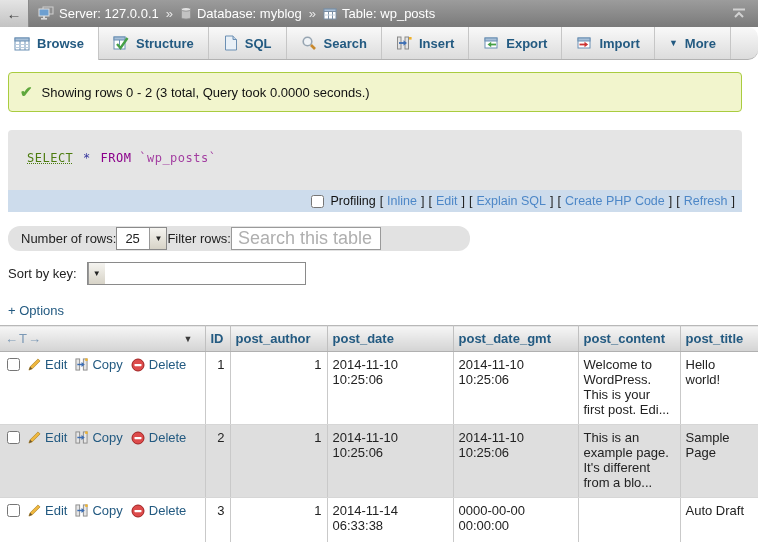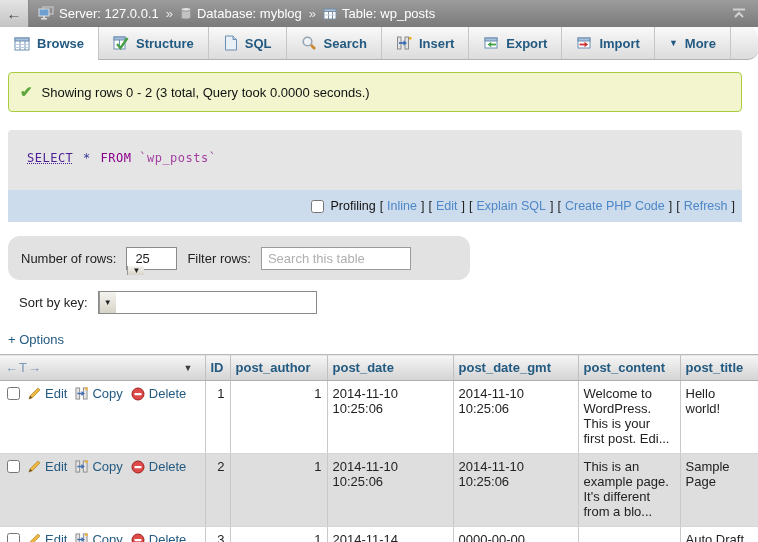--- a/index.html
+++ b/index.html
@@ -30,44 +30,44 @@
 
   
   .msg { margin:12px 16px 0 8px; background:#f2f5cd; border:1px solid #a9cc3f; border-radius:4px;
          height:40px; display:flex; align-items:center; gap:9px; padding-left:11px; color:#111; }
   .check-icon { color:#5fa73c; font-weight:bold; font-size:15px; }
 
   
   .querybox { margin:18px 16px 0 8px; }
   .query-sql { background:#e5e5e5; border-radius:4px 4px 0 0; height:60px; padding:21px 0 0 19px;
                font-family:"DejaVu Sans Mono",monospace; font-size:12px; letter-spacing:0.5px; }
-  .kw-select { color:#4c1d95; text-decoration:underline dotted; cursor:help; }
+  .kw-select { color:#4d7c0f; text-decoration:underline dotted; cursor:help; }
   .sql-star { color:#35359c; margin:0 2px; }
   .kw-from { color:#8b008b; }
   .sql-quoted { color:#a33ea1; }
-  .query-toolbar { background:#cddcec; height:32px; display:flex; justify-content:flex-end;
+  .query-toolbar { background:#cddcec; height:22px; display:flex; justify-content:flex-end;
                    align-items:center; gap:4px; font-size:12.5px; padding-right:7px; color:#111; }
   .query-toolbar input { margin-right:2px; }
   .qt-link { color:#4d87c7; cursor:pointer; text-decoration:none; }
   .qt-br { color:#222; }
 
   
-  .controls-bar { margin:14px 0 0 8px; width:462px; height:44px; background:#e2e2e2; border-radius:12px;
-                  display:flex; align-items:center; gap:10px; padding-left:13px; }
+  .controls-bar { margin:14px 0 0 8px; width:462px; height:25px; background:#e2e2e2; border-radius:12px;
+                  display:flex; align-items:center; padding-left:13px; }
   .sel { display:inline-flex; align-items:stretch; border:1px solid #8a8a8a; background:#fff;
          height:23px; cursor:pointer; }
   .sel-val { padding:3px 6px 0 8px; flex:1 1 auto; white-space:nowrap; }
   .sel-btn { width:17px; background:linear-gradient(#f5f4f0,#d7d3c7); border-left:1px solid #999;
              display:flex; align-items:center; justify-content:center; font-size:8px; color:#222; }
-  .sel-pagesize { width:51px;flex-direction:column; }
+  .sel-pagesize { width:51px; }
   .sel-sort { width:219px; }
-  .filter-input { width:150px; height:23px; border:1px solid #9a9a9a; padding:0 6px; font-size:13px;
+  .filter-input { width:150px; height:23px; border:1px solid #9a9a9a; padding:0 6px; font-size:18px;
                   color:#333; font-family:"Liberation Sans",sans-serif; }
   .filter-input::placeholder { color:#afafaf; }
-  .sort-row { margin:10px 0 0 19px; display:flex; align-items:center; gap:10px; height:25px; }
+  .sort-row { margin:10px 0 0 8px; display:flex; align-items:center; gap:10px; height:25px; }
   .options-link { margin:17px 0 7px 8px; color:#235a81; cursor:pointer; width:max-content; }
 
   
   table.results { width:758px; border-collapse:collapse; table-layout:fixed; font-size:13px; }
   .results th { background:linear-gradient(#f6f6f6,#d3d3d3); border-top:1px solid #b8b8b8;
                 border-bottom:1px solid #b0b0b0; border-right:1px solid #c0c0c0;
                 color:#235a81; font-weight:bold; text-align:left; height:26px; padding:0 5px;
                 vertical-align:middle; cursor:pointer; }
   .results td { border-right:1px solid #c9c9c9; border-bottom:1px solid #d6d6d6;
                 vertical-align:top; padding:5px; overflow:hidden; }

